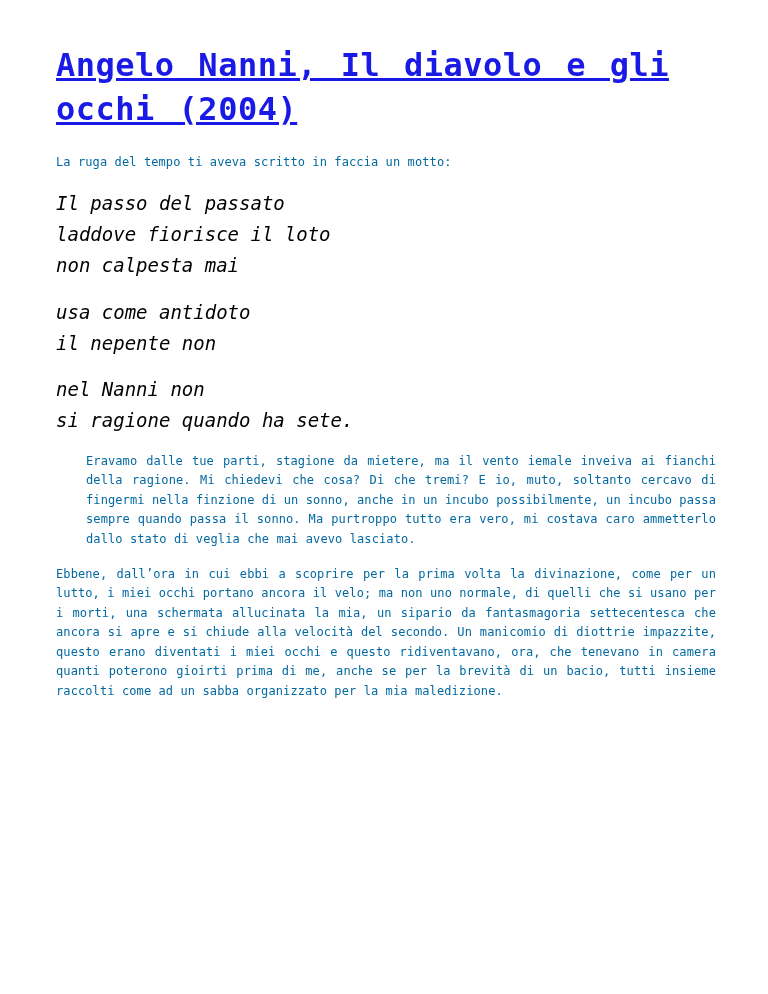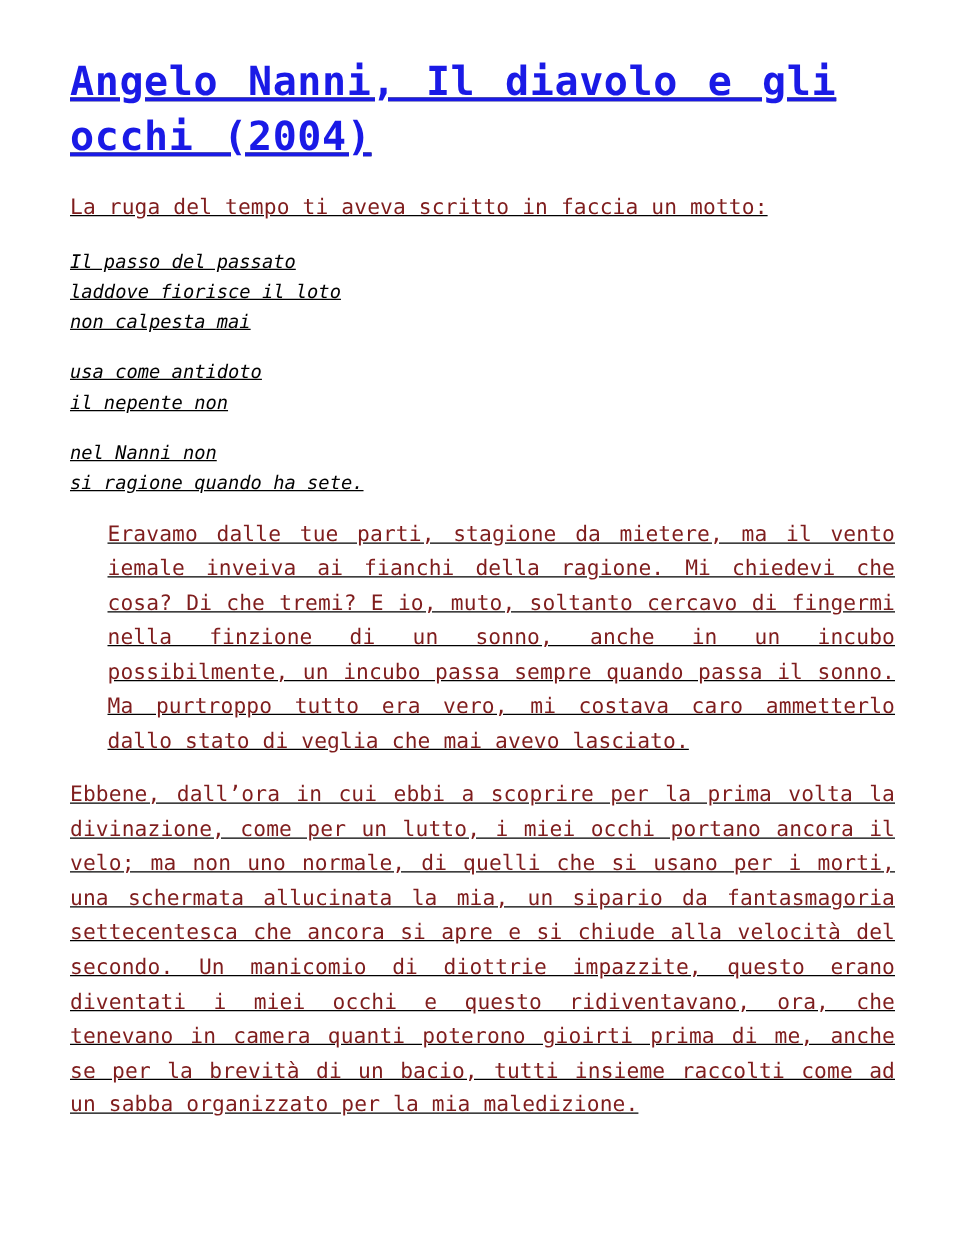--- a/index.html
+++ b/index.html
@@ -9,44 +9,43 @@
   }
   body {
     width: 768px;
     min-height: 994px;
     font-family: "DejaVu Sans Mono", "Liberation Mono", monospace;
   }
   .page {
     padding: 44px 52px 20px 56px;
     box-sizing: border-box;
     width: 768px;
-    text-decoration: underline;
   }
   .doc-title {
     margin: 0 0 22px 0;
     font-family: "DejaVu Sans Mono", "Liberation Mono", monospace;
     font-size: 32px;
     line-height: 1.36;
     font-weight: bold;
     color: #1a1ae6;
     text-decoration: underline;
     letter-spacing: 0.5px;
     word-spacing: 4px;
   }
   .para {
     margin: 0 0 16px 0;
-    font-size: 17px;
+    font-size: 12px;
     line-height: 1.62;
-    color: #7f1d1d;
+    color: #0369a1;
     text-align: justify;
     letter-spacing: 0.1px;
   }
   .verse {
     margin: 0 0 16px 0;
-    font-size: 15px;
+    font-size: 19px;
     line-height: 1.62;
     color: #000000;
     font-style: italic;
   }
   .verse div {
     white-space: pre;
   }
   .prose-block {
     margin: 0 0 16px 0;
   }

